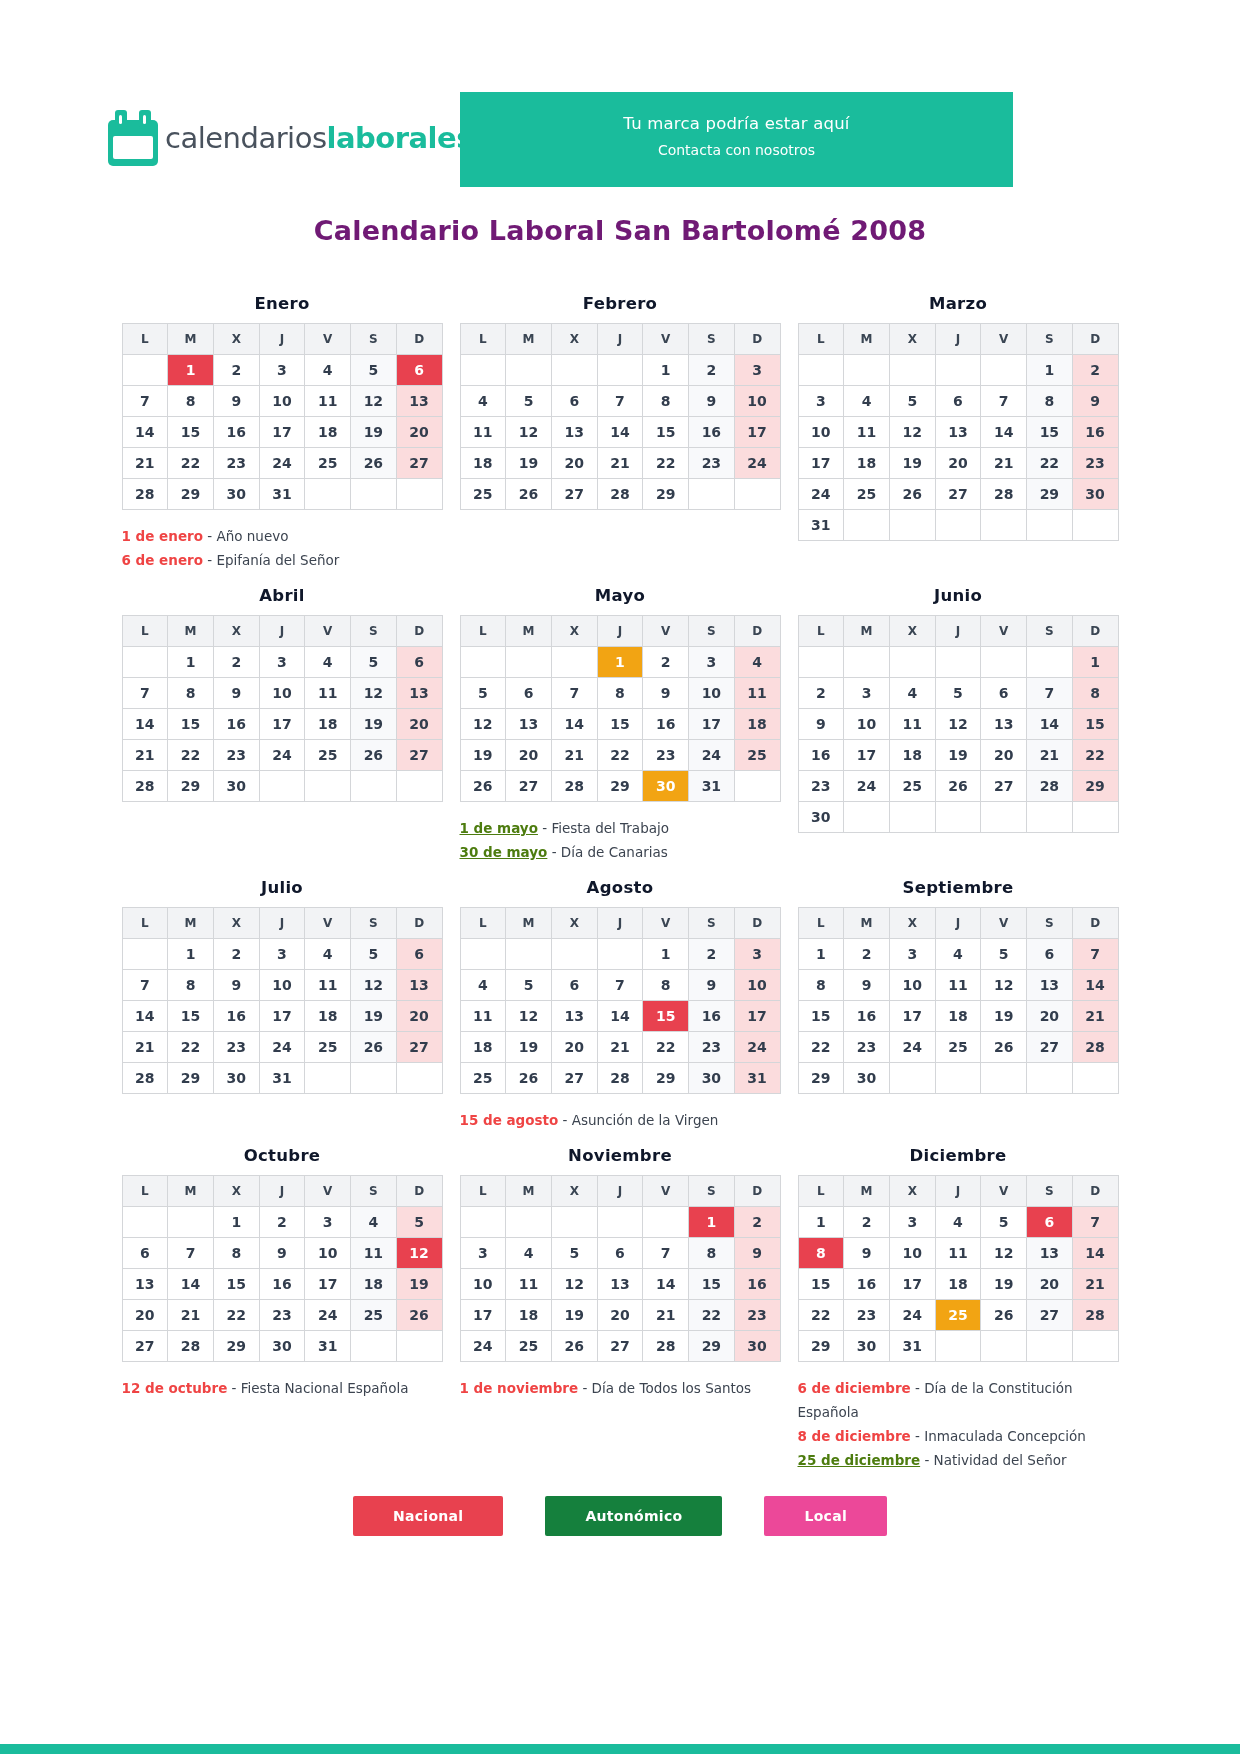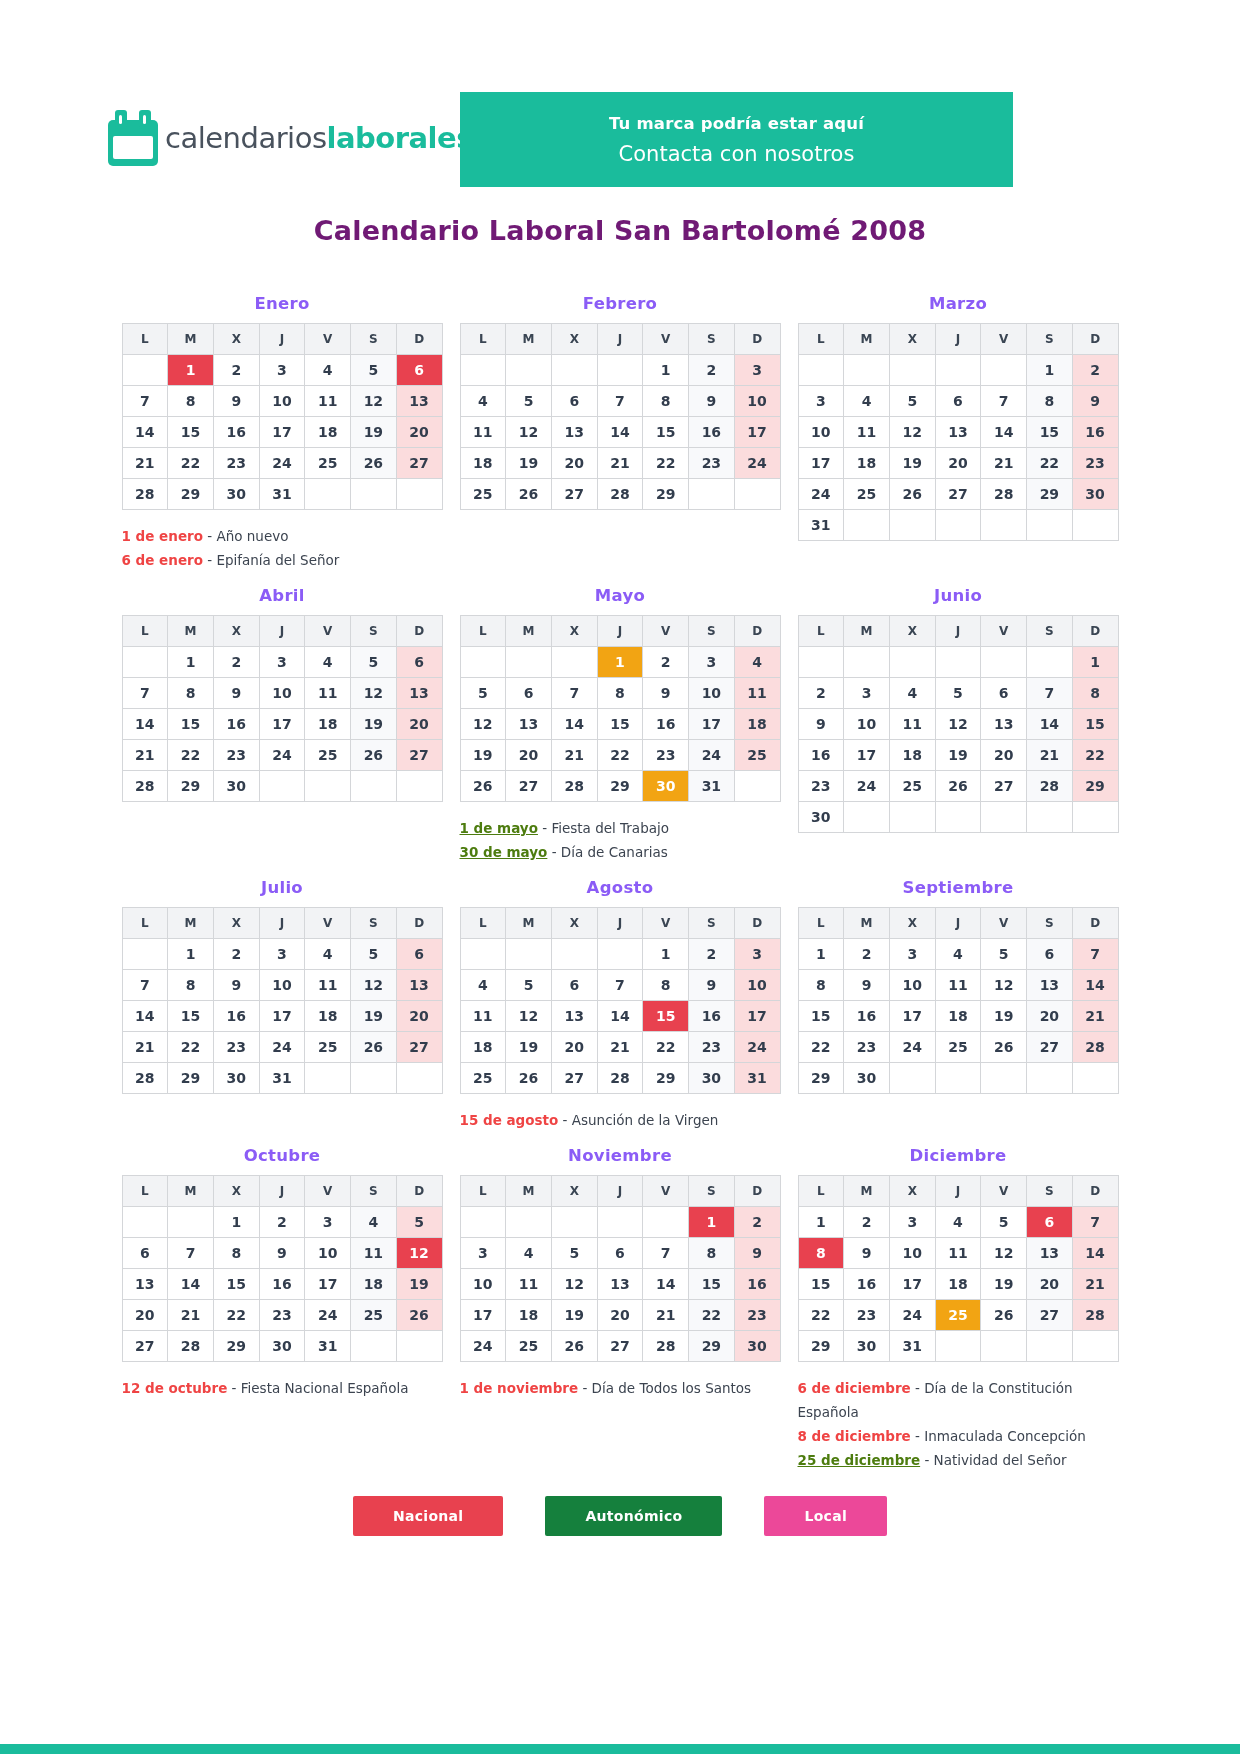--- a/index.html
+++ b/index.html
@@ -24,38 +24,38 @@
   .logo-icon .icon-page { position: absolute; left: 5px; right: 5px; top: 26px; bottom: 7px; background: #ffffff; border-radius: 2px; z-index: 1; }
   .logo-text { font-size: 29px; color: #49525d; letter-spacing: -0.5px; white-space: nowrap; }
   .logo-text .lt2 { color: #1abc9c; font-weight: bold; }
   .logo-text .lt3 { font-size: 22px; color: #49525d; }
 
   .banner {
     position: absolute; left: 460px; top: 92px; width: 553px; height: 95px;
     background: #1abc9c; color: #ffffff; text-align: center; text-decoration: none;
     padding-top: 22px; display: block;
   }
-  .banner-line1 { font-weight: bold; font-size: 16.5px; margin-bottom: 9px; letter-spacing: 0.2px; }
-  .banner-line2 { font-size: 21px; }
+  .banner-line1 { font-weight: normal; font-size: 16.5px; margin-bottom: 9px; letter-spacing: 0.2px; }
+  .banner-line2 { font-size: 14px; }
 
   
   .page-title {
     text-align: center; font-size: 27px; font-weight: bold; color: #701a75;
     margin: 27px 0 0 0; letter-spacing: 0.2px;
   }
 
   
   .months-grid {
     width: 997px; margin: 48px auto 0;
     display: grid; grid-template-columns: repeat(3, 321px);
     column-gap: 17px; row-gap: 14px;
     align-items: start; justify-content: center;
   }
   .month-title {
-    font-size: 16.5px; font-weight: bold; text-align: center; color: #8b5cf6;
+    font-size: 16.5px; font-weight: bold; text-align: center; color: #0f172a;
     margin: 0 0 10px 0; letter-spacing: 0.3px;
   }
   .cal { width: 321px; border-collapse: collapse; table-layout: fixed; }
   .cal th, .cal td { border: 1px solid #d4d6d9; height: 31px; text-align: center; vertical-align: middle; padding: 0; }
   .cal th { background: #f2f3f5; font-size: 12px; color: #3a4553; font-weight: bold; }
   .cal td { font-size: 14px; font-weight: bold; color: #323d4d; background: #ffffff; }
   .cal td.sat { background: #f8f9fb; }
   .cal td.sun { background: #fbdcdd; }
   .cal td.holiday-nacional   { background: #e8414f; color: #ffffff; }
   .cal td.holiday-autonomico { background: #f2a413; color: #ffffff; }

